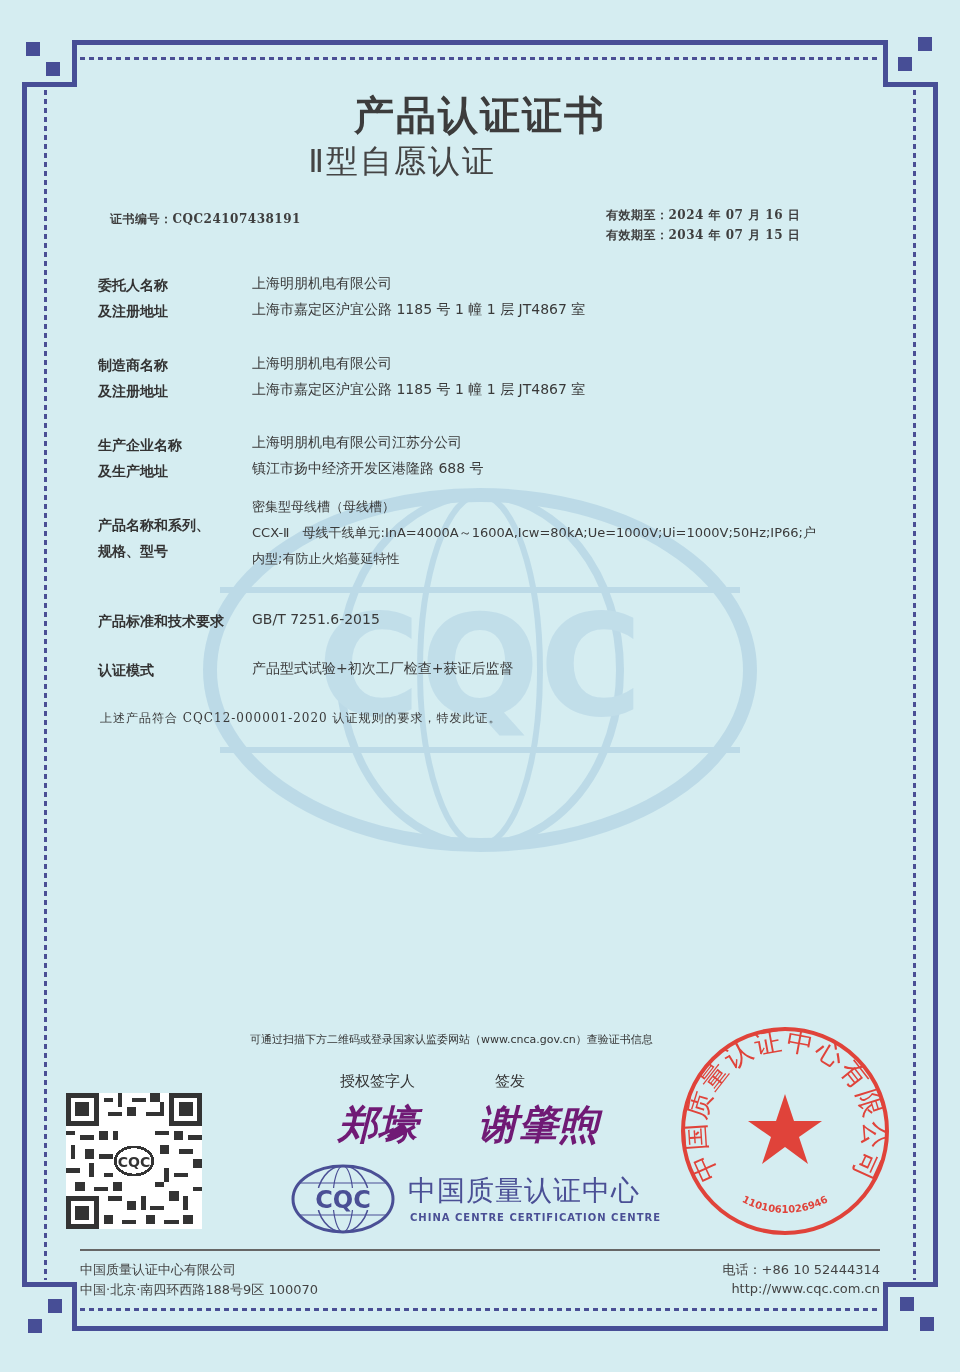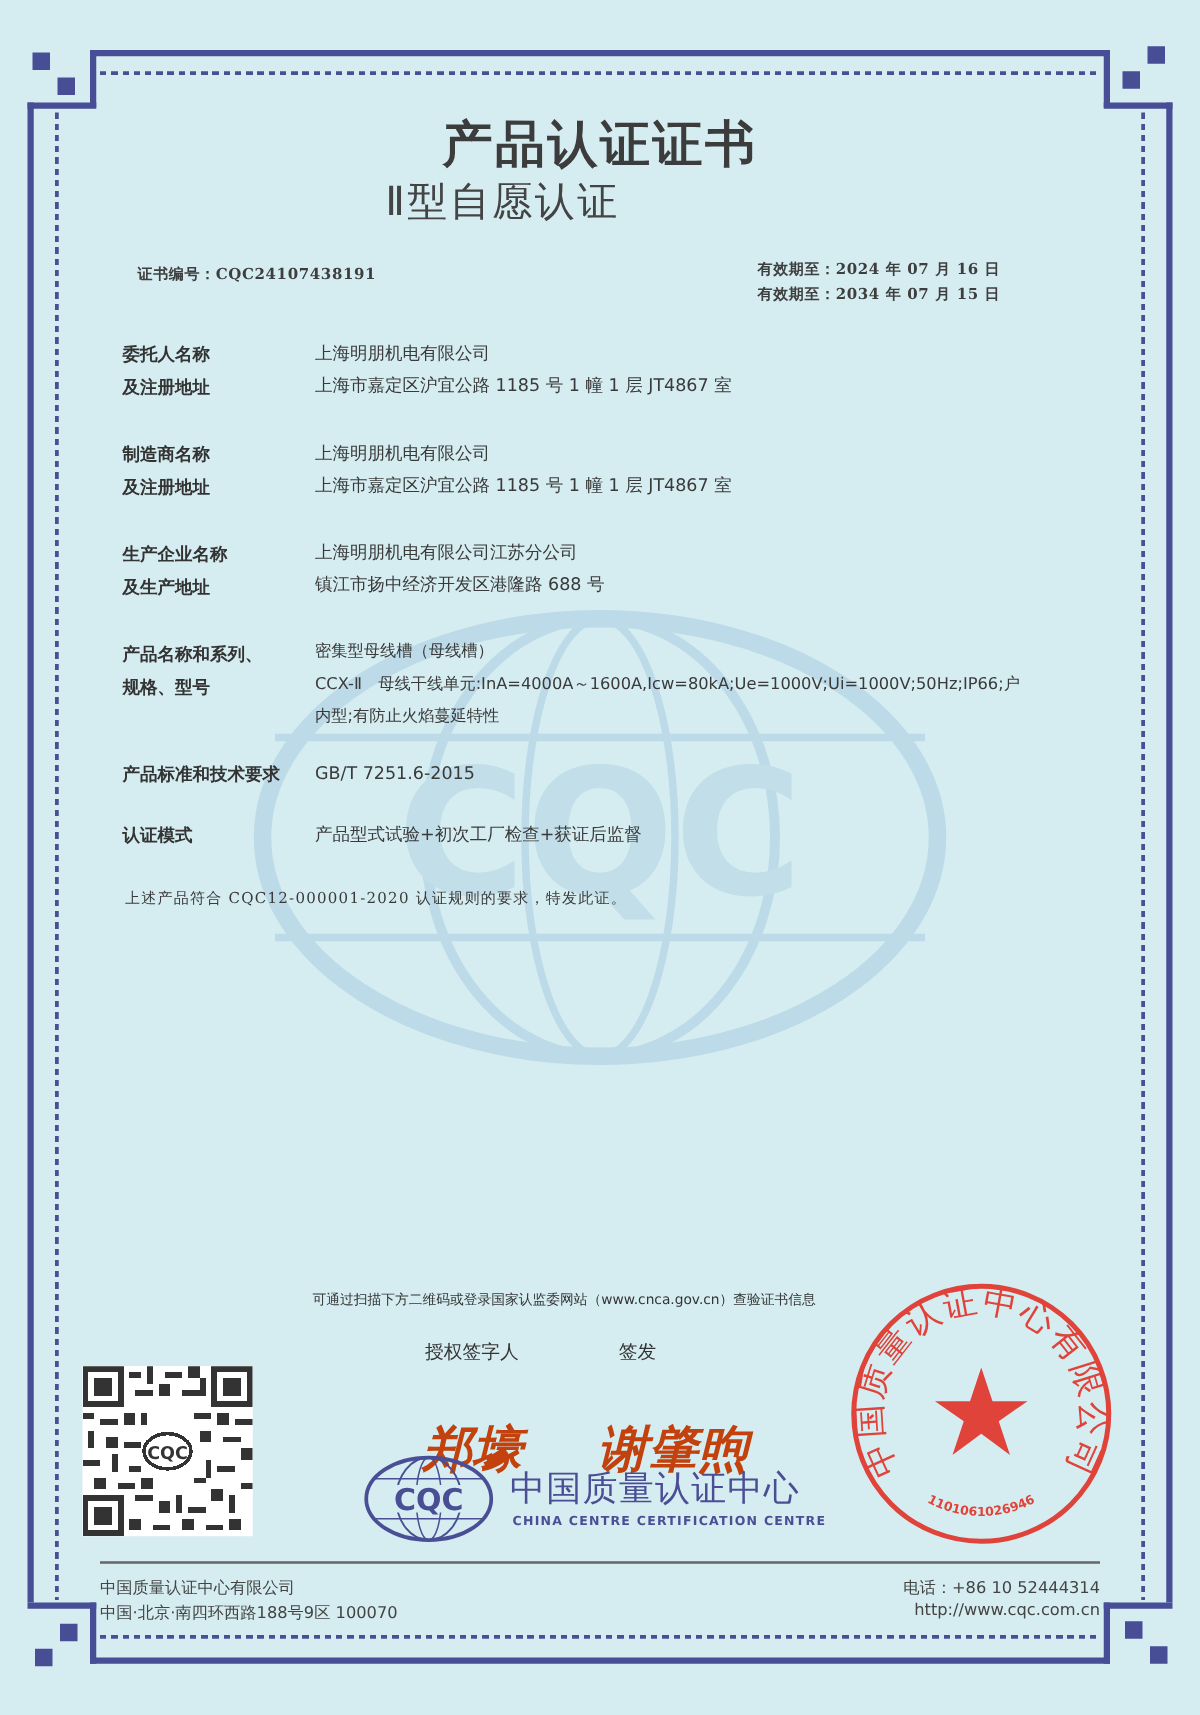--- a/index.html
+++ b/index.html
@@ -14,28 +14,28 @@
 
   
   .watermark { position: absolute; left: 190px; top: 480px; width: 580px; height: 380px; opacity: 0.35; }
 
   
   .title { position: absolute; left: 0; width: 960px; text-align: center; top: 88px; font-size: 40px; font-weight: bold; color: #3c3c3c; letter-spacing: 2px; }
   .subtitle { position: absolute; left: 0; width: 804px; text-align: center; top: 140px; font-size: 32px; color: #444; letter-spacing: 2px; }
 
   .meta { position: absolute; font-size: 12px; font-weight: bold; color: #3e3e3e; letter-spacing: 0.5px; font-family: "DejaVu Serif", serif; }
 
-  .lbl { position: absolute; left: 98px; font-size: 14px; font-weight: bold; color: #333; line-height: 26px; font-family: Liberation Serif, serif; }
+  .lbl { position: absolute; left: 98px; font-size: 14px; font-weight: bold; color: #333; line-height: 26px; }
   .val { position: absolute; left: 252px; font-size: 14px; color: #3a3a3a; line-height: 26px; }
 
   .note { position: absolute; left: 100px; font-size: 12px; color: #3a3a3a; font-family: "DejaVu Serif", serif; letter-spacing: 1px; }
 
   .qr-note { position: absolute; left: 250px; top: 1032px; font-size: 11px; color: #333; }
   .sig-label { position: absolute; top: 1072px; font-size: 15px; color: #333; }
-  .signature { position: absolute; top: 1132px; font-size: 40px; color: #c2410c; font-family: "DejaVu Serif", serif; font-weight: bold; font-style: italic; }
+  .signature { position: absolute; top: 1097px; font-size: 40px; color: #701a75; font-family: "DejaVu Serif", serif; font-weight: bold; font-style: italic; }
 
   .qr { position: absolute; left: 66px; top: 1093px; width: 136px; height: 136px; background: #fff; }
 
   .cqc-logo { position: absolute; left: 290px; top: 1163px; width: 106px; height: 72px; }
   .org-cn { position: absolute; left: 408px; top: 1172px; font-size: 28px; color: #4a4f95; letter-spacing: 1px; }
   .org-en { position: absolute; left: 410px; top: 1212px; font-size: 10px; color: #4a4f95; letter-spacing: 1px; font-weight: bold; }
 
   .seal { position: absolute; left: 678px; top: 1024px; width: 214px; height: 214px; }
 
   .footer-line { position: absolute; left: 80px; top: 1249px; width: 800px; height: 2px; background: #666; }
@@ -120,21 +120,21 @@
   </div>
   <div class="val" style="top:429px;">
     <div>上海明朋机电有限公司江苏分公司</div>
     <div>镇江市扬中经济开发区港隆路 688 号</div>
   </div>
 
   <div class="lbl" style="top:512px;">
     <div>产品名称和系列、</div>
     <div>规格、型号</div>
   </div>
-  <div class="val" style="top:509px; font-size:13px; width:620px;">
+  <div class="val" style="top:494px; font-size:13px; width:620px;">
     <div>密集型母线槽（母线槽）</div>
     <div>CCX-Ⅱ　母线干线单元:InA=4000A～1600A,Icw=80kA;Ue=1000V;Ui=1000V;50Hz;IP66;户</div>
     <div>内型;有防止火焰蔓延特性</div>
   </div>
 
   <div class="lbl" style="top:608px;">
     <div>产品标准和技术要求</div>
   </div>
   <div class="val" style="top:606px;">
     <div>GB/T 7251.6-2015</div>

